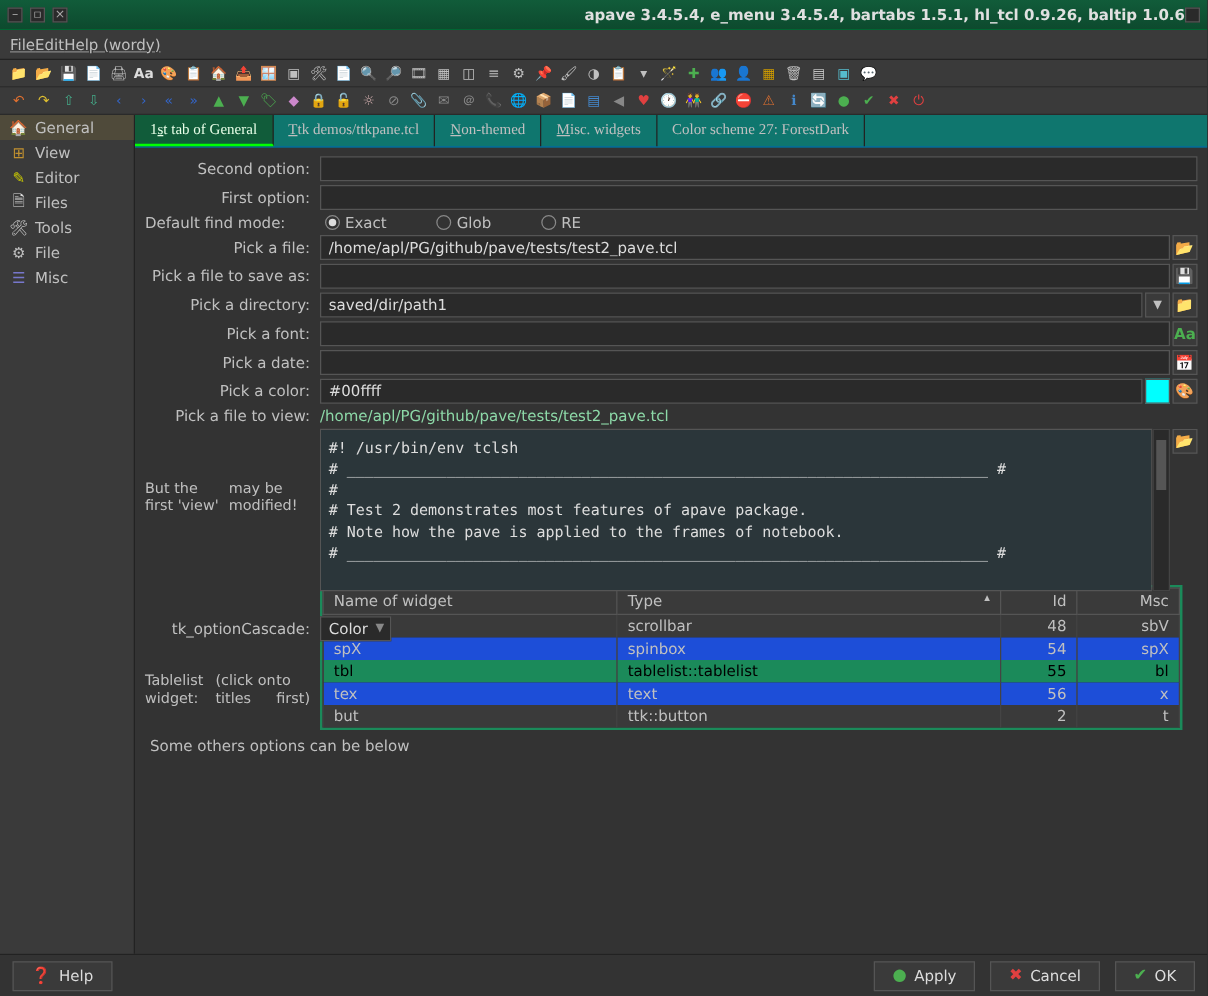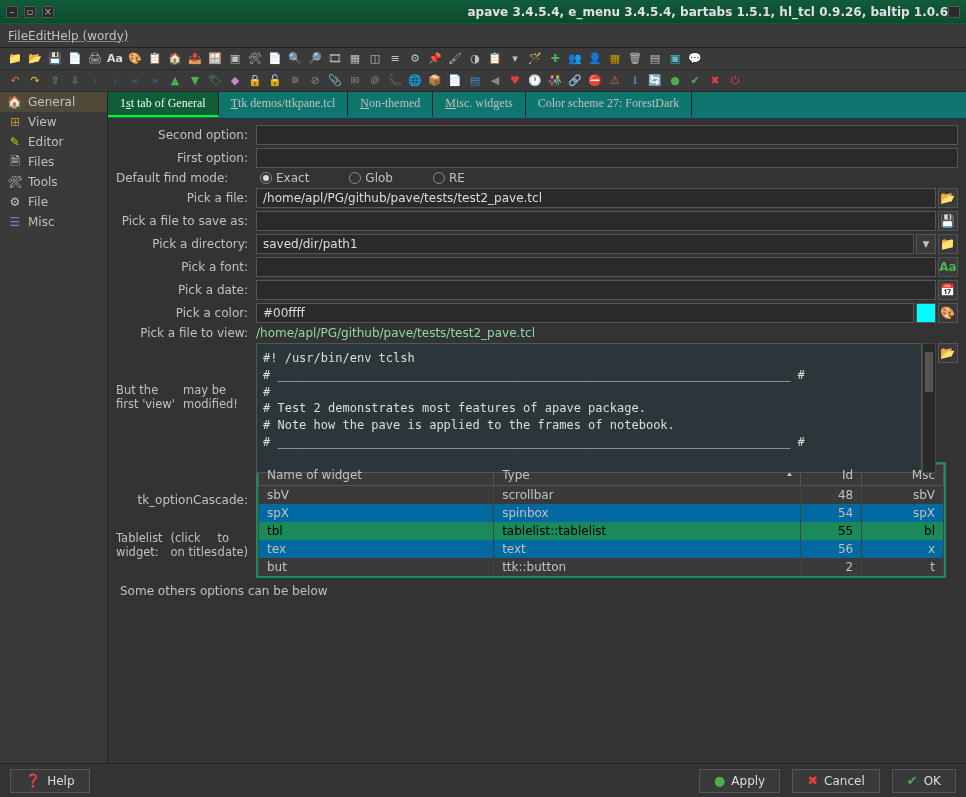--- a/index.html
+++ b/index.html
@@ -189,21 +189,21 @@
     border:1px solid #555;
     cursor:default;
   }
   .table th.num { text-align:right; }
   .table td {
     padding:2px 8px;
     border-left:1px solid #444;
     border-right:1px solid #444;
   }
   .table tr.row-dark { background:#3a3a3a; }
-  .table tr.row-light { background:#0369a1; }
+  .table tr.row-light { background:#1d4ed8; }
   .table tr.row-sel { background:#1b8a5a; color:#000000; }
   .table td.num { text-align:right; }
   .sort-ind { float:right; font-size:9px; }
   .note { padding:6px 0 0 12px; color:#c0c0c0; }
   
   .bottombar {
     height: 34px;
     background: #333;
     border-top: 1px solid #222;
     display: flex;
@@ -482,27 +482,32 @@
         </div>
         <div style="width:20px;margin-left:2px">
           <span class="icon-btn">
               <span style="color:#4aa">📂</span>
             </span>
         </div>
       </div>
 
       <div class="row" style="margin-top:20px">
         <div class="lbl">tk_optionCascade:</div>
+        <div class="field">
+          <span class="dropdown">
+              <span>Color</span>
+            </span>
+        </div>
       </div>
 
       <div class="row" style="align-items:flex-start; margin-top:10px">
         <div class="sidebar-multiline">
           <div style="margin-top:14px">Tablelist widget:</div>
           <div style="margin-top:6px">(click on titles</div>
-          <div>to date)</div>
+          <div>to first)</div>
         </div>
         <div style="flex:1"></div>
       </div>
     </div>
 
     <div class="table-wrap" style="margin-top:-108px">
       <table class="table">
         <thead>
           <tr>
             <th style="width:230px">Name of widget</th>

